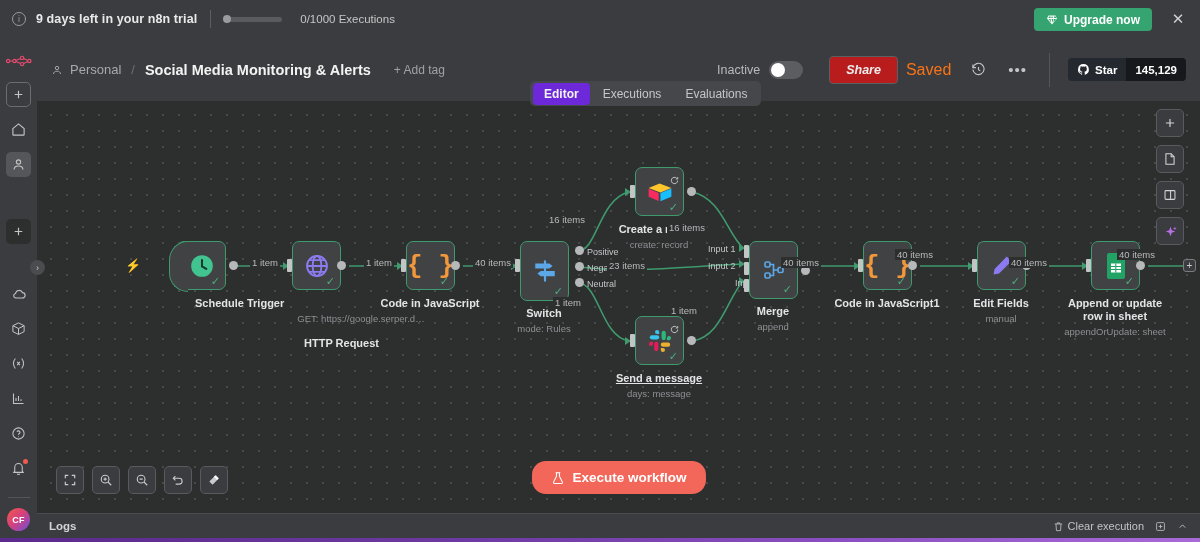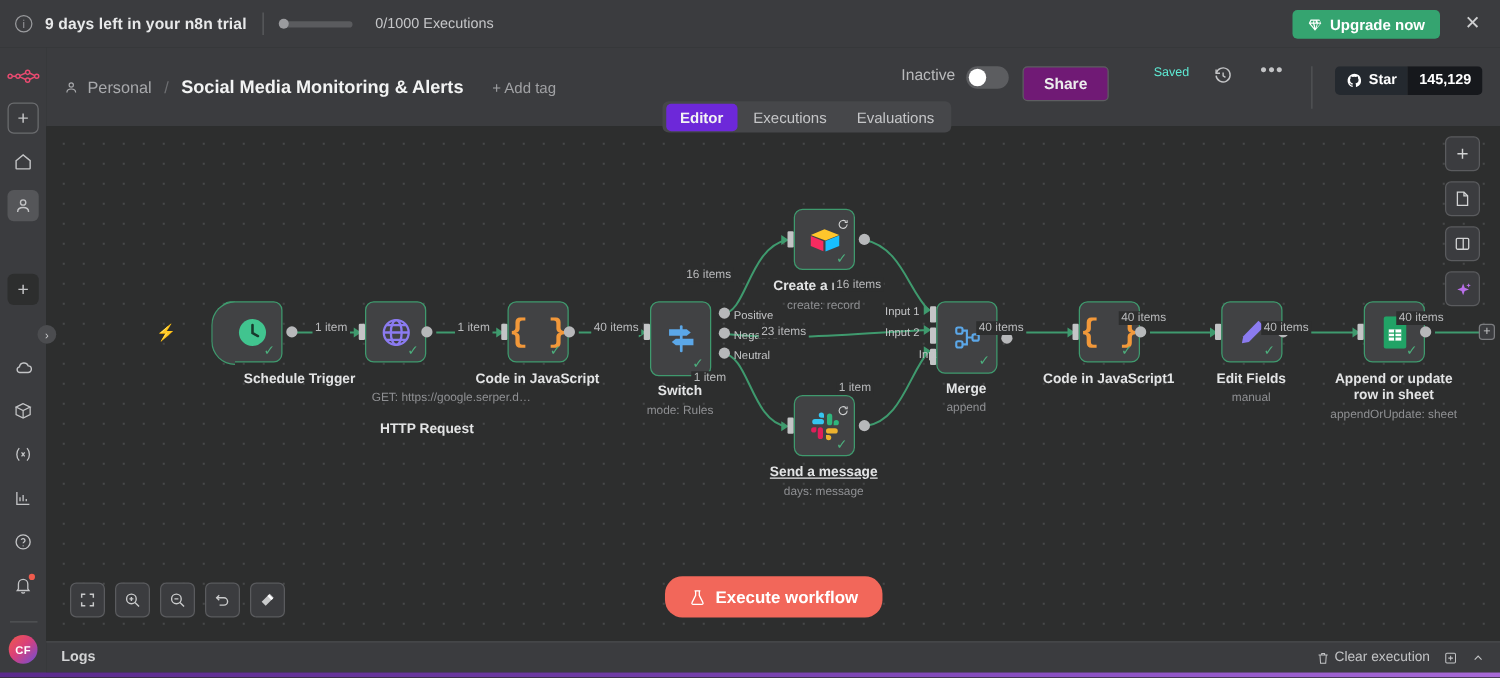--- a/index.html
+++ b/index.html
@@ -69,30 +69,30 @@
   
   .wf-header {
     position: absolute; left: 37px; top: 38px; width: 1163px; height: 63px;
     background: #3b3c3f; display: flex; align-items: center; padding: 0 14px;
   }
   .breadcrumb { display: flex; align-items: center; gap: 7px; font-size: 13px; color: #a8a9ac; }
   .bc-person-icon { width: 12px; height: 12px; color: #a8a9ac; }
   .bc-slash { color: #6e6f72; margin: 0 3px; }
   .wf-title { font-size: 14.5px; color: #f2f3f3; font-weight: 600; }
   .add-tag { font-size: 12px; color: #a0a1a4; margin-left: 16px; cursor: pointer; }
-  .hdr-right { margin-left: auto; display: flex; align-items: flex-start; gap: 0; }
+  .hdr-right { margin-left: auto; display: flex; align-items: center; gap: 0; }
   .inactive-label { font-size: 12.5px; color: #b9babc; margin-right: 9px; }
   .toggle { width: 34px; height: 18px; border-radius: 10px; background: #5c5d60;
     position: relative; cursor: pointer; }
   .toggle .knob { position: absolute; left: 2px; top: 2px; width: 14px; height: 14px;
     border-radius: 50%; background: #fff; }
-  .share-btn { margin-left: 11px; background: #701a75; border: 1px solid #5d5e61;
+  .share-btn { margin-left: 26px; background: #b91c1c; border: 1px solid #5d5e61;
     color: #eceded; font-size: 12.5px; font-weight: 600; border-radius: 4px;
-    padding: 6px 16px; cursor: pointer; }
-  .saved-text { margin-left: 36px; font-size: 10px; color: #5eead4; }
+    padding: 6px 16px; cursor: pointer; font-style: italic; }
+  .saved-text { margin-left: 8px; font-size: 16px; color: #f97316; }
   .hist-icon { margin-left: 20px; color: #c3c4c6; cursor: pointer; display:flex; }
   .dots-btn { margin-left: 22px; color: #c3c4c6; font-size: 15px; letter-spacing: 1px;
     cursor: pointer; line-height: 8px; }
   .hdr-divider { width: 1px; height: 34px; background: #545558; margin: 0 18px 0 22px; }
   .gh-star { display: flex; align-items: stretch; border-radius: 4px; overflow: hidden; }
   .gh-left { background: #24292f; color: #fff; font-size: 11.5px; font-weight: 600;
     display: flex; align-items: center; gap: 5px; padding: 5px 9px; }
   .gh-right { background: #16181c; color: #fff; font-size: 11.5px; font-weight: 600;
     display: flex; align-items: center; padding: 5px 9px; }
 

